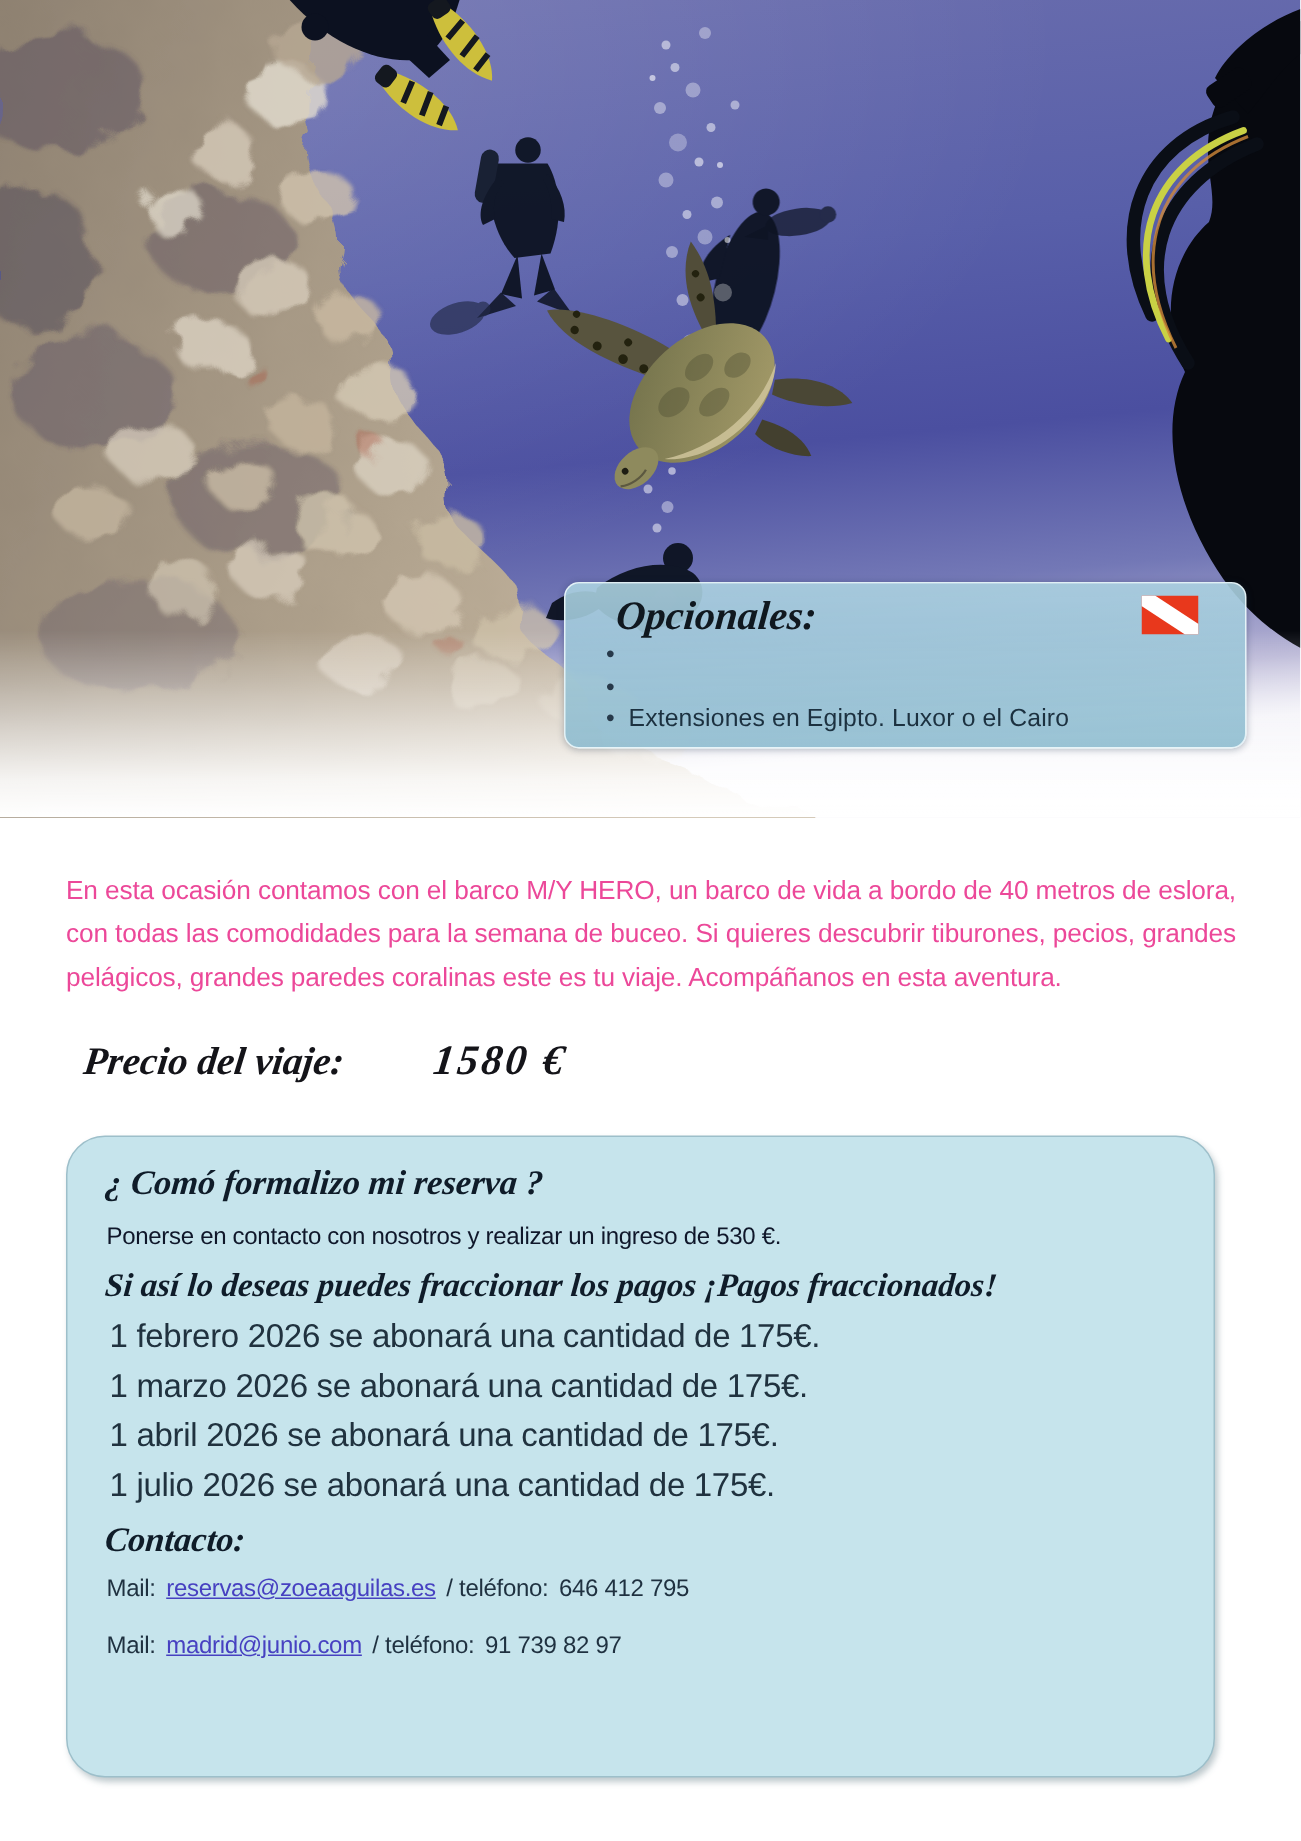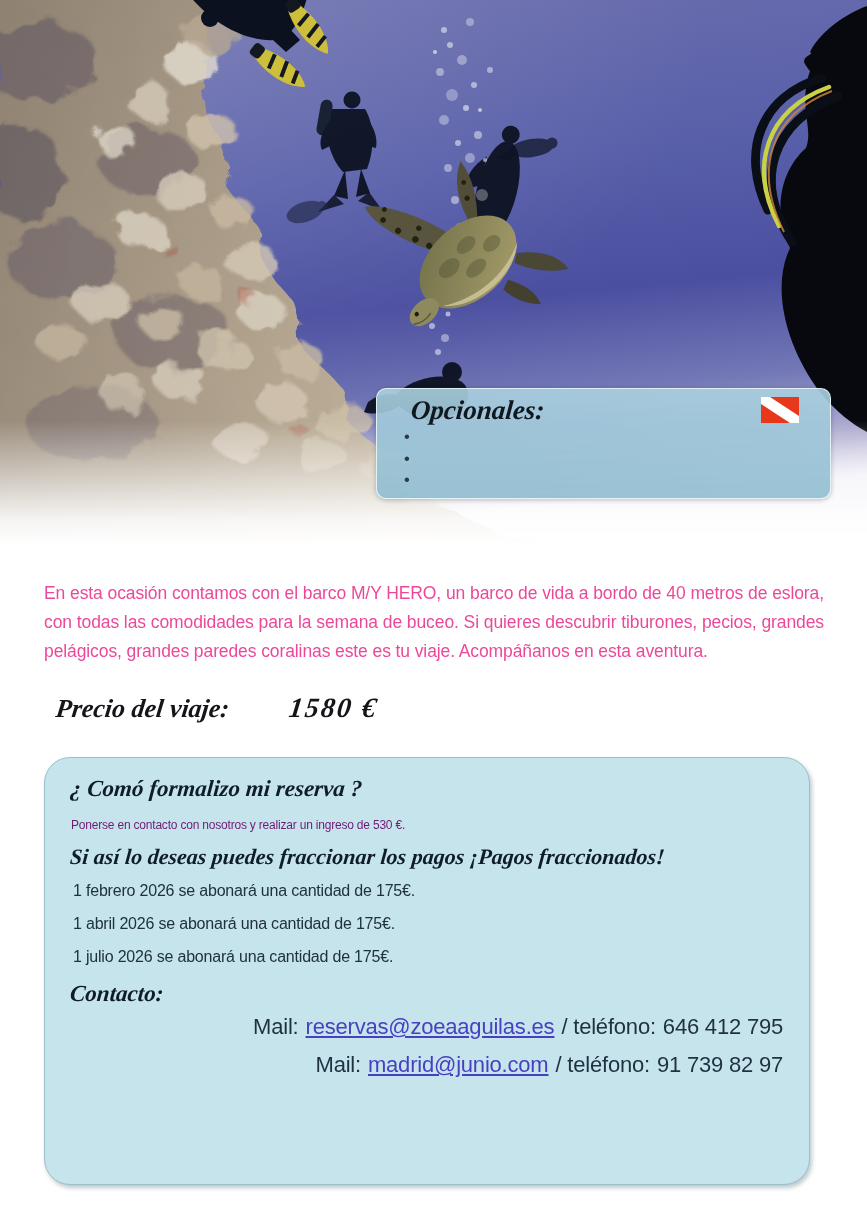--- a/index.html
+++ b/index.html
@@ -25,25 +25,25 @@
   .price-line{position:absolute;left:56px;top:692px;color:#141419;white-space:nowrap;}
   .script{font-family:"Liberation Serif",serif;font-style:italic;font-weight:700;}
   .price-label{display:inline-block;font-size:26px;transform:skewX(-7deg);}
   .price-value{display:inline-block;font-size:28px;margin-left:56px;transform:skewX(-7deg);letter-spacing:2px;}
   
   .reserva{position:absolute;left:44px;top:757px;width:766px;height:428px;box-sizing:border-box;
     background:#c6e4ec;border:1px solid #9dbfca;border-radius:26px;
     box-shadow:2px 3px 4px rgba(110,135,145,.45);padding:16px 26px 0 24px;}
   .reserva .script-h{display:inline-block;color:#0f1c29;transform:skewX(-5deg);transform-origin:left bottom;}
   .reserva-title{font-size:23px;line-height:26px;margin:2px 0 12px 0;}
-  .reserva-intro{font-size:12px;line-height:22px;color:#701a75;margin:0 0 8px 2px;letter-spacing:-.2px;}
+  .reserva-intro{font-size:16px;line-height:22px;color:#0f172a;margin:0 0 8px 2px;letter-spacing:-.2px;}
   .installments-title{font-size:22px;line-height:26px;margin:0 0 10px 0;}
-  .installment{font-size:16px;line-height:21.5px;color:#20323f;margin:0 0 11.5px 4px;letter-spacing:-.2px;}
+  .installment{font-size:22px;line-height:21.5px;color:#20323f;margin:0 0 11.5px 4px;letter-spacing:-.2px;}
   .contact-title{font-size:23px;line-height:26px;margin:2px 0 9px 0;}
-  .contact-row{font-size:22px;line-height:22px;color:#1f3140;margin:0 0 16px 2px;letter-spacing:-.2px;text-align:right;}
+  .contact-row{font-size:16px;line-height:22px;color:#1f3140;margin:0 0 16px 2px;letter-spacing:-.2px;}
   .email{color:#4741c1;text-decoration:underline;margin:0 7px 0 7px;cursor:pointer;}
   .sep{margin-right:7px;}
 </style>
 </head>
 <body>
 
 <div class="page">
 
   <div class="photo">
     <svg width="867" height="545" viewBox="0 0 867 545" xmlns="http://www.w3.org/2000/svg">
@@ -262,37 +262,39 @@
         <polygon points="0,0 9,0 38,19 38,26 29,26 0,7" fill="#ffffff"></polygon>
       </svg>
       <div class="optional-item">
         <span class="bullet">•</span>
       </div>
       <div class="optional-item">
         <span class="bullet">•</span>
       </div>
       <div class="optional-item">
         <span class="bullet">•</span>
+        <span>Extensiones en Egipto. Luxor o el Cairo</span>
       </div>
     </div>
   </div>
 
   <p class="intro">En esta ocasión contamos con el barco M/Y HERO, un barco de vida a bordo de 40 metros de eslora, con todas las comodidades para la semana de buceo. Si quieres descubrir tiburones, pecios, grandes pelágicos, grandes paredes coralinas este es tu viaje. Acompáñanos en esta aventura.</p>
 
   <div class="price-line script">
     <span class="price-label">Precio del viaje:</span>
     <span class="price-value">1580 €</span>
   </div>
 
   <div class="reserva">
     <div><span class="script-h script reserva-title">¿ Comó formalizo mi reserva ?</span></div>
     <p class="reserva-intro">Ponerse en contacto con nosotros y realizar un ingreso de 530 €.</p>
     <div><span class="script-h script installments-title">Si así lo deseas puedes fraccionar los pagos ¡Pagos fraccionados!</span></div>
 
     <div class="installment">1 febrero 2026 se abonará una cantidad de  175€.</div>
+    <div class="installment">1 marzo 2026 se abonará una cantidad de 175€.</div>
     <div class="installment">1 abril 2026 se abonará una cantidad de 175€.</div>
     <div class="installment">1 julio 2026 se abonará una cantidad de 175€.</div>
 
     <div><span class="script-h script contact-title">Contacto:</span></div>
 
     <div class="contact-row">
       <span>Mail:</span><a class="email">reservas@zoeaaguilas.es</a><span class="sep">/ teléfono:</span><span>646 412 795</span>
     </div>
     <div class="contact-row">
       <span>Mail:</span><a class="email">madrid@junio.com</a><span class="sep">/ teléfono:</span><span>91 739 82 97</span>

